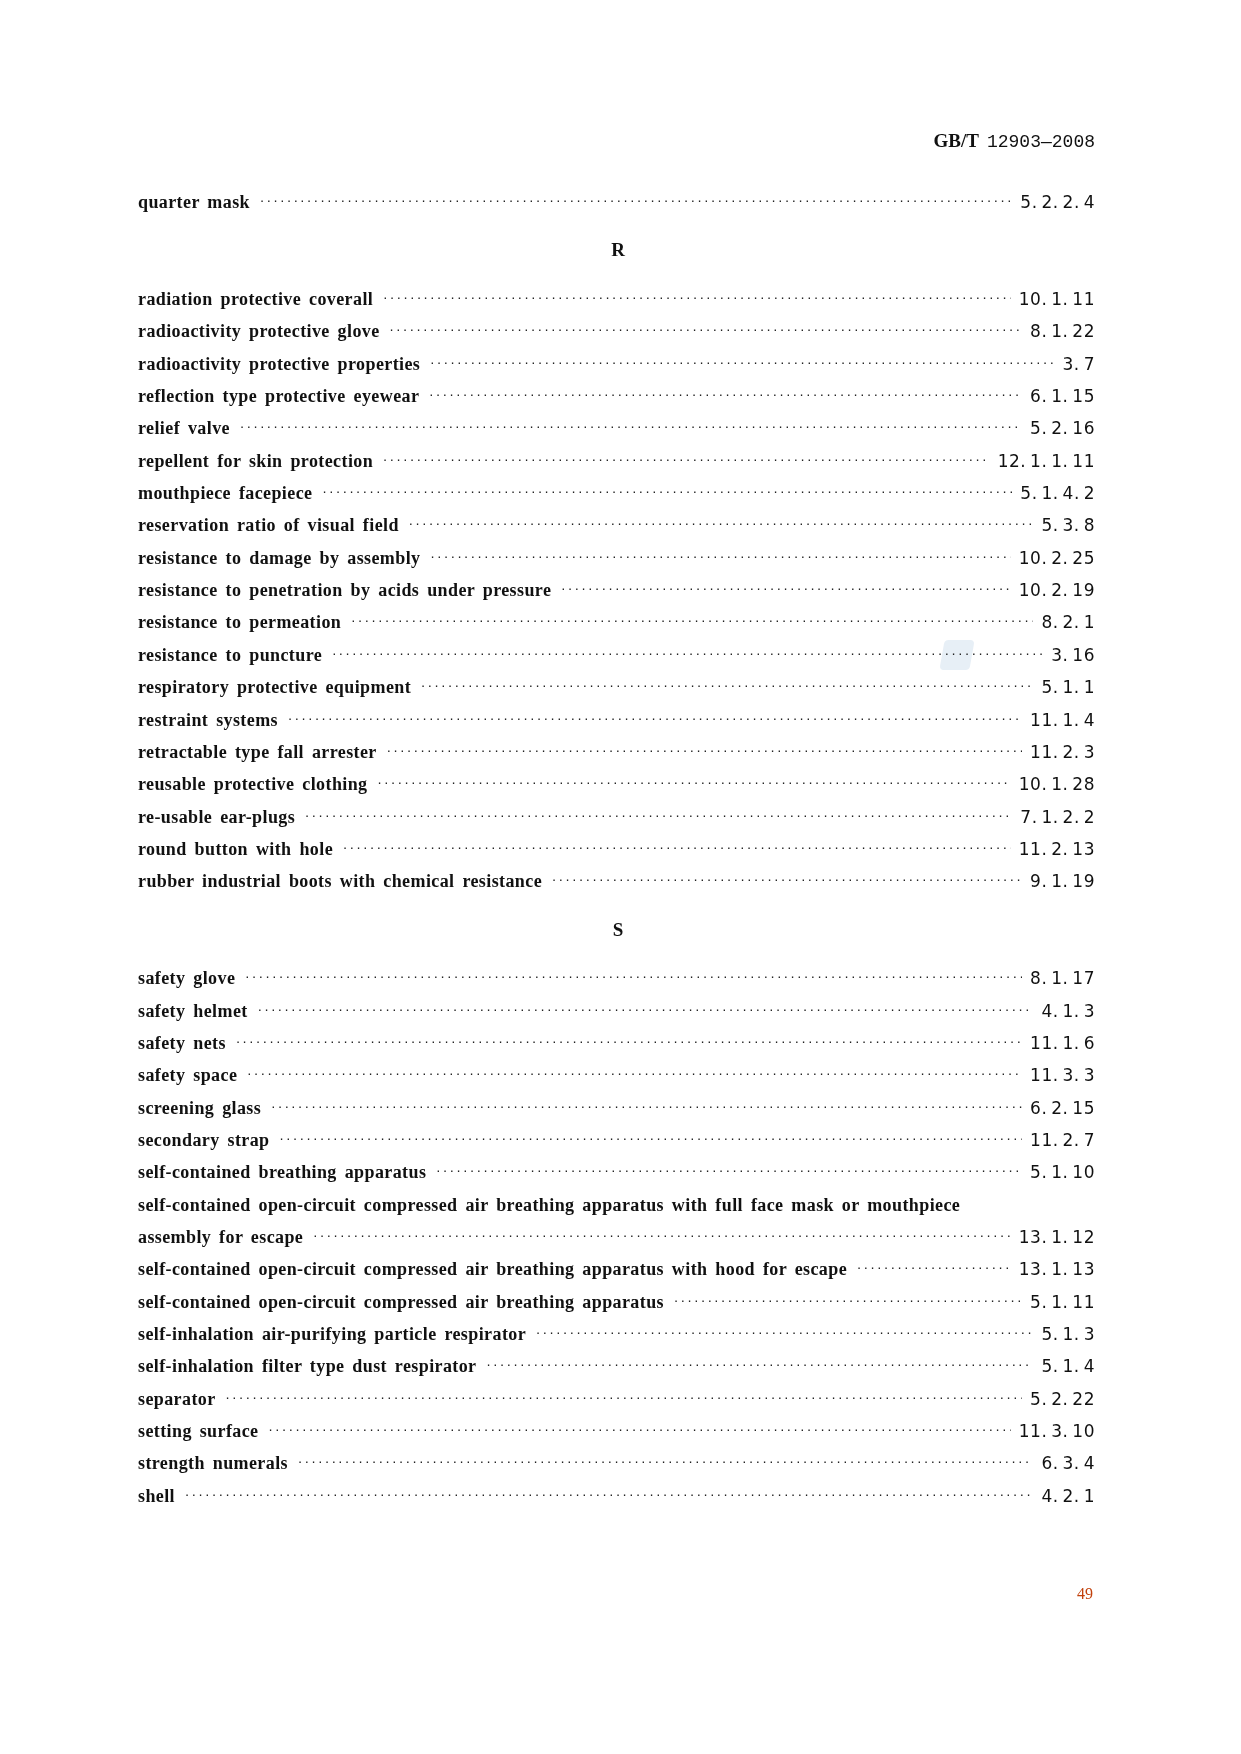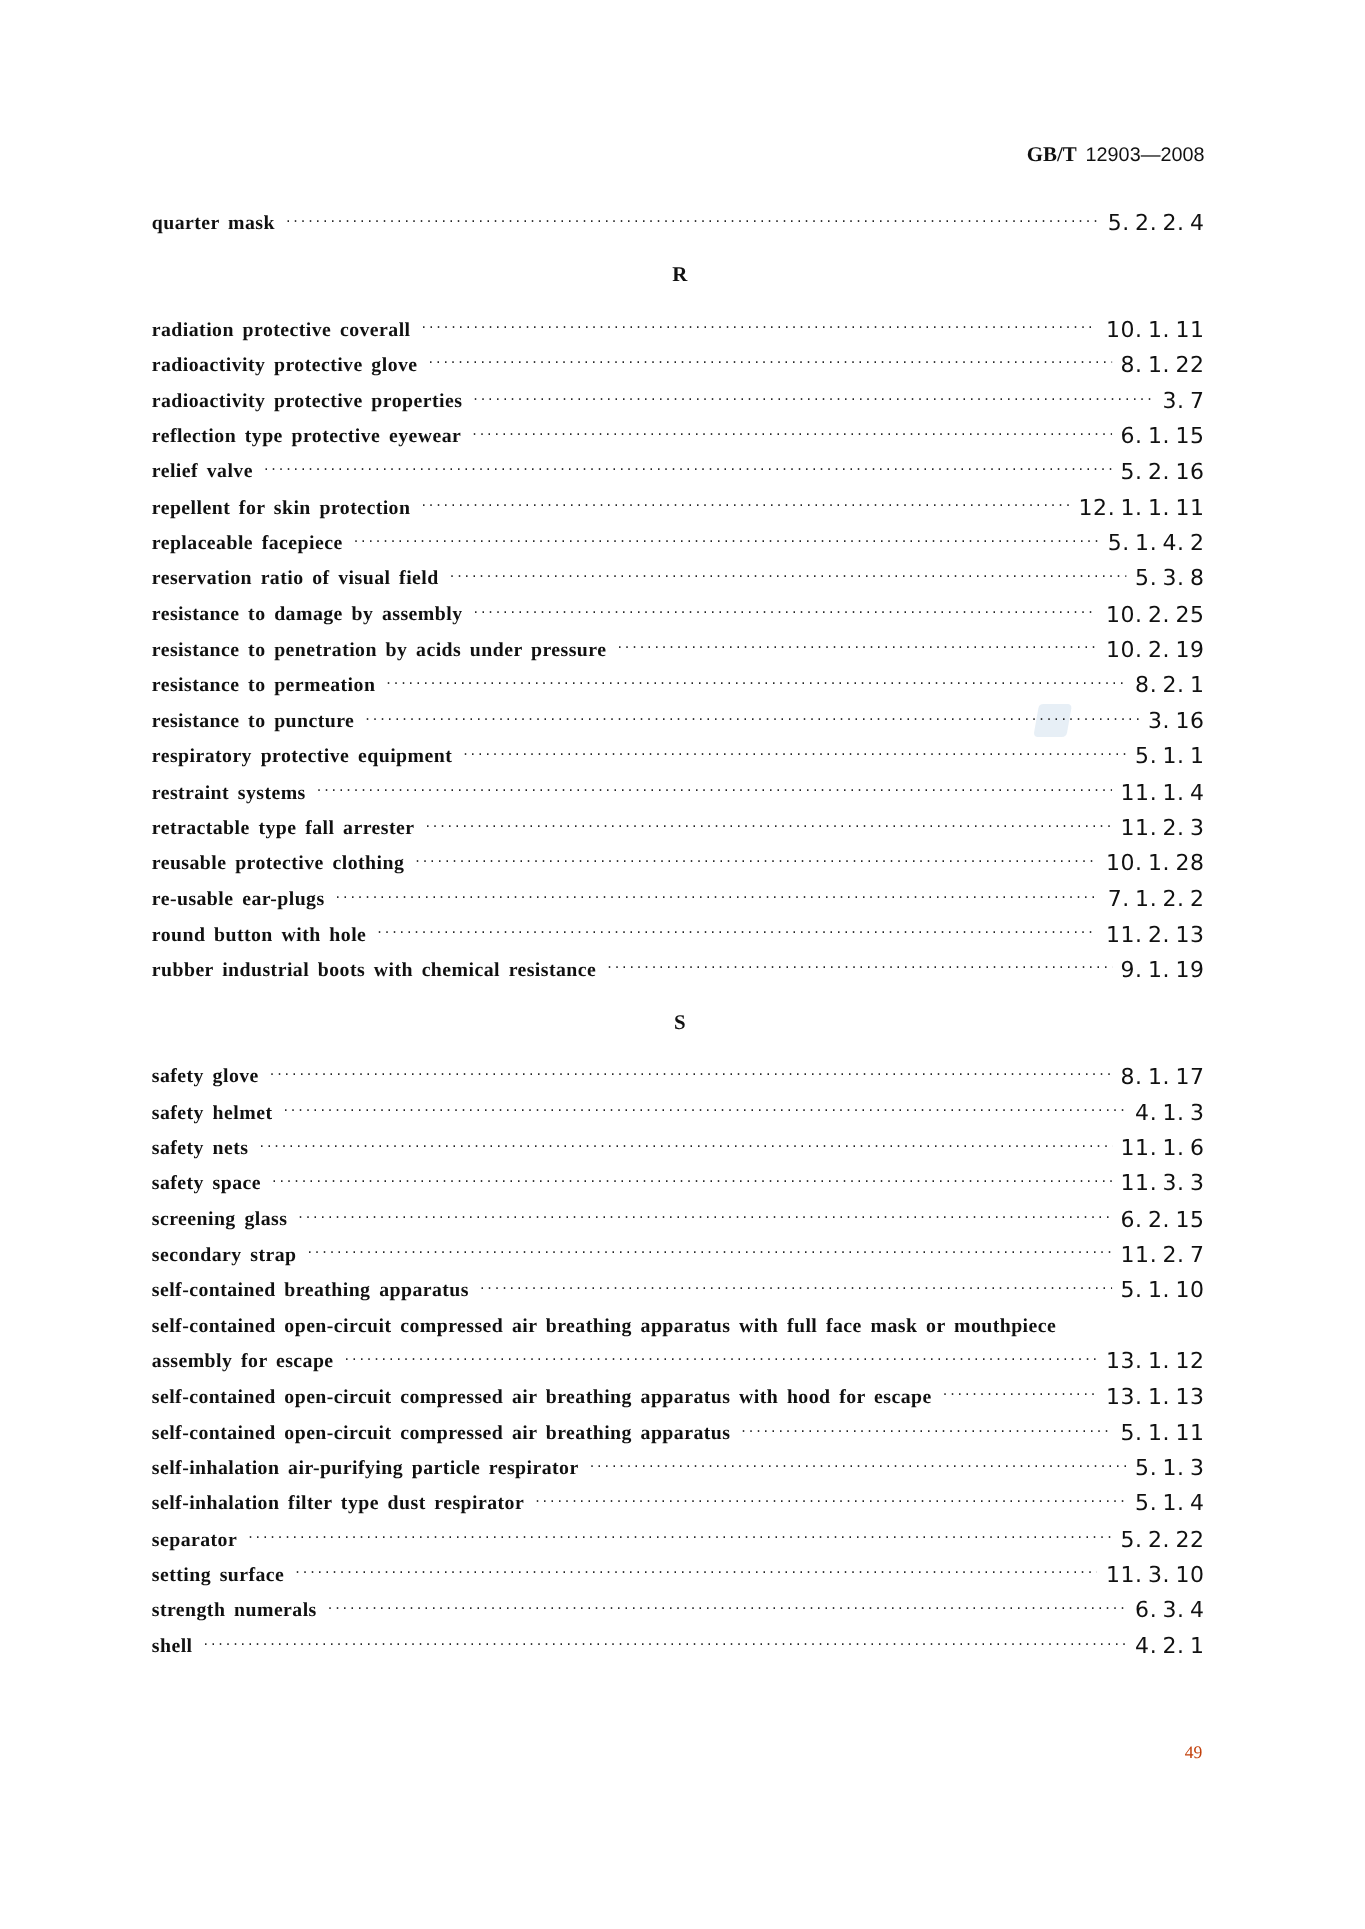--- a/index.html
+++ b/index.html
@@ -2,40 +2,40 @@
 <html><head>
 <meta charset="utf-8">
 <style>
   html, body { margin: 0; padding: 0; background: #ffffff; }
   body { width: 1241px; height: 1754px; position: relative; overflow: hidden; color: #111; }
   .header {
     position: absolute; top: 130px; right: 146px;
     font-size: 19px; color: #111; white-space: nowrap;
   }
   .header .std-code { font-family: "Liberation Serif", serif; font-weight: bold; }
-  .header .std-num { font-family: Liberation Sans, sans-serif; font-weight: normal; font-size: 18px; margin-left: 8px; }
+  .header .std-num { font-family: Liberation Mono, monospace; font-weight: normal; font-size: 18px; margin-left: 8px; }
   .content { position: absolute; left: 138px; top: 186px; width: 957px; }
   .entry {
     display: flex; align-items: flex-end; height: 32.35px; line-height: 32.35px;
     white-space: nowrap;
   }
   .term {
     font-family: "Liberation Serif", serif; font-weight: bold; font-size: 18px;
     letter-spacing: 0.4px; word-spacing: 3px; flex: 0 0 auto; padding-right: 10px;
   }
   .leader {
     flex: 1 1 auto; overflow: hidden; height: 32.35px; position: relative;
   }
   .leader::before {
     content: "································································································································";
     position: absolute; left: 0; top: 0; font-family: "DejaVu Sans", sans-serif; font-size: 13px;
     letter-spacing: 2.6px; color: #222; white-space: nowrap;
   }
   .ref {
-    font-family: "DejaVu Sans", sans-serif; font-size: 20px; flex: 0 0 auto;
+    font-family: "DejaVu Sans", sans-serif; font-size: 17px; flex: 0 0 auto;
     padding-left: 8px; letter-spacing: 0.5px; word-spacing: -2px; color: #111;
   }
   .entry.continuation .leader::before { content: ""; }
   .section-letter {
     text-align: center; height: 64.7px; line-height: 64.7px;
     font-family: "Liberation Serif", serif; font-weight: bold; font-size: 19px;
     padding-left: 3px;
   }
   .page-number {
     position: absolute; top: 1585px; right: 148px;
@@ -87,21 +87,21 @@
       <span class="term">relief valve</span>
       <span class="leader"></span>
       <span class="ref">5. 2. 16</span>
     </div>
     <div class="entry">
       <span class="term">repellent for skin protection</span>
       <span class="leader"></span>
       <span class="ref">12. 1. 1. 11</span>
     </div>
     <div class="entry">
-      <span class="term">replaceable facepiece</span>
+      <span class="term">mouthpiece facepiece</span>
       <span class="leader"></span>
       <span class="ref">5. 1. 4. 2</span>
     </div>
     <div class="entry">
       <span class="term">reservation ratio of visual field</span>
       <span class="leader"></span>
       <span class="ref">5. 3. 8</span>
     </div>
     <div class="entry">
       <span class="term">resistance to damage by assembly</span>

